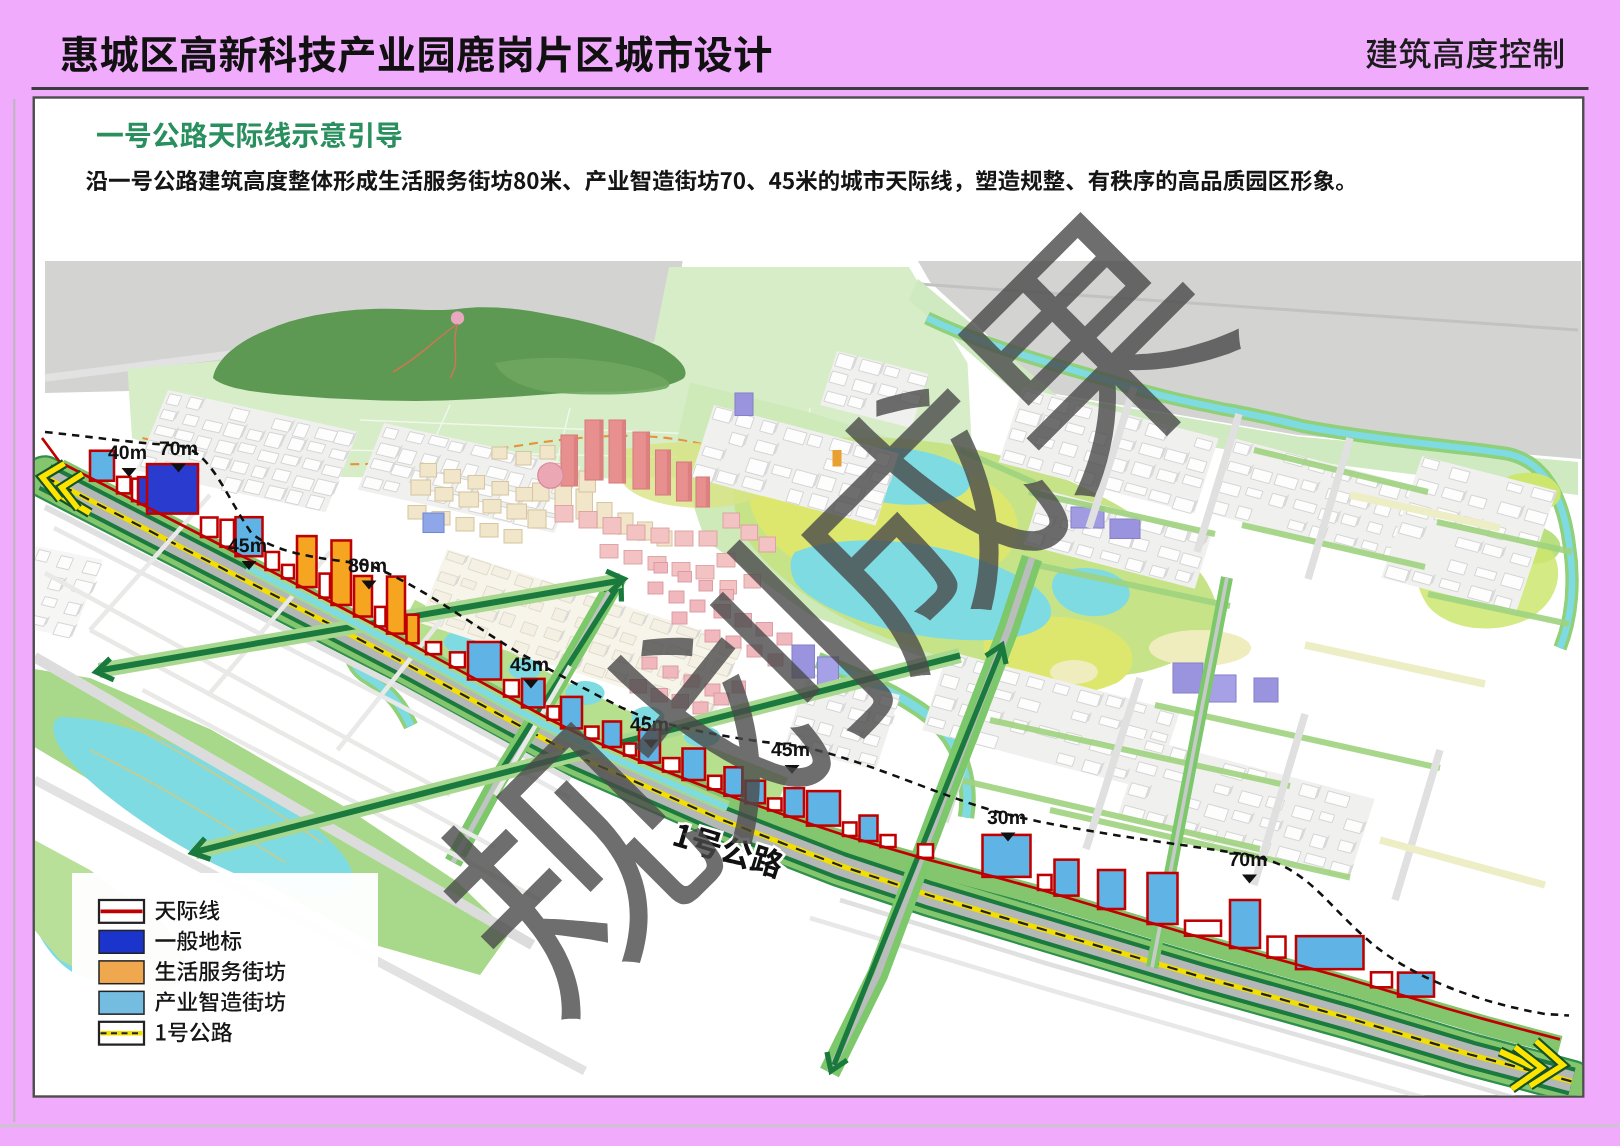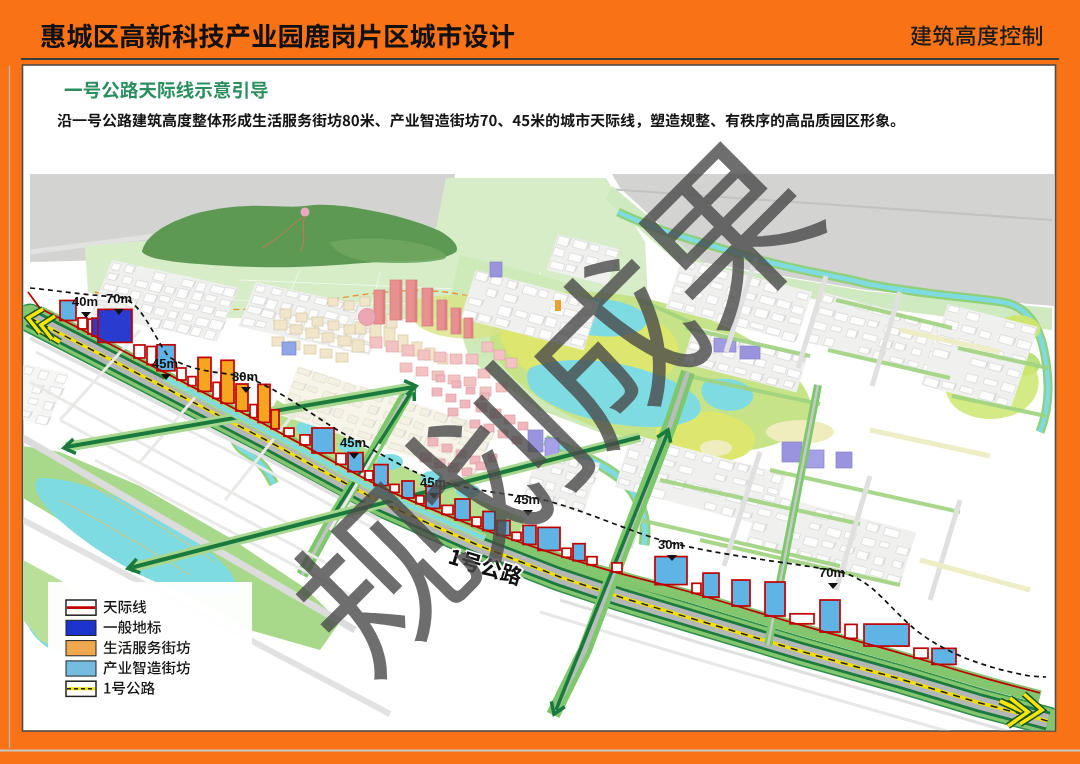--- a/index.html
+++ b/index.html
@@ -1,14 +1,14 @@
 <!DOCTYPE html>
 <html><head><meta charset="utf-8"><title>p</title><style>
 html,body{margin:0;padding:0;background:#ffffff;}
-.page{position:relative;width:1080px;height:764px;background:#f97316;overflow:hidden;font-family:"Liberation Sans", sans-serif;}
+.page{position:relative;width:1080px;height:764px;background:#f0abfc;overflow:hidden;font-family:"Liberation Sans", sans-serif;}
 </style></head><body>
 <div class="page">
 <svg width="1080" height="764" viewBox="0 0 1080 764">
 
 <path d="M46.7 41.6V44.6C46.7 47.2 47.6 47.9 51.3 47.9C52.0 47.9 55.6 47.9 56.4 47.9C59.2 47.9 60.0 47.2 60.4 44.1C59.6 44.0 58.3 43.5 57.7 43.1C57.6 45.1 57.3 45.4 56.1 45.4C55.2 45.4 52.3 45.4 51.6 45.4C50.1 45.4 49.8 45.3 49.8 44.6V41.6ZM59.5 42.4C60.6 44.0 61.7 46.2 62.1 47.6L64.9 46.7C64.6 45.1 63.4 43.1 62.2 41.5ZM43.4 41.3C42.8 43.0 41.9 44.8 40.9 46.1L43.6 47.6C44.7 46.2 45.5 44.2 46.1 42.5ZM50.6 41.5C52.1 42.4 53.8 43.8 54.5 44.7L56.7 42.9C56.0 42.1 54.8 41.2 53.5 40.4L61.1 40.2C61.6 40.6 62.0 41.0 62.3 41.4L64.5 39.7C63.5 38.7 61.7 37.4 59.9 36.4H62.5V28.6H54.5V27.5H64.3V25.0H54.5V23.8H51.2V25.0H41.7V27.5H51.2V28.6H43.2V36.4H51.2V37.9H41.8L41.9 40.5C44.7 40.5 48.2 40.5 52.0 40.4ZM46.2 33.4H51.2V34.6H46.2ZM54.5 33.4H59.4V34.6H54.5ZM46.2 30.4H51.2V31.6H46.2ZM54.5 30.4H59.4V31.6H54.5ZM56.6 37.2 57.7 37.9 54.5 37.9V36.4H57.8Z M88.6 32.8C88.3 34.6 87.7 36.3 87.1 37.8C86.8 35.6 86.6 33.0 86.5 30.2H91.5V27.4H90.1L91.2 26.7C90.7 25.8 89.6 24.5 88.6 23.6L86.5 24.9C87.2 25.6 88.0 26.6 88.5 27.4H86.4C86.4 26.2 86.4 24.9 86.4 23.7H83.5L83.5 27.4H75.6V36.1C75.6 37.7 75.5 39.6 75.2 41.4L74.8 39.4L72.8 40.1V32.9H74.8V30.0H72.8V24.1H69.9V30.0H67.6V32.9H69.9V41.2C68.9 41.5 67.9 41.8 67.1 42.0L68.1 45.2C70.2 44.4 72.6 43.4 75.0 42.4C74.5 43.9 73.9 45.3 72.8 46.5C73.5 46.9 74.7 47.9 75.1 48.4C76.8 46.6 77.6 44.1 78.1 41.6C78.4 42.3 78.7 43.3 78.7 44.1C79.6 44.1 80.4 44.1 81.0 44.0C81.6 43.9 82.0 43.6 82.4 43.1C83.0 42.3 83.1 40.0 83.1 34.1C83.2 33.8 83.2 33.1 83.2 33.1H78.5V30.2H83.6C83.8 34.6 84.2 38.7 84.8 41.8C83.5 43.6 81.9 45.2 79.9 46.3C80.6 46.8 81.7 47.9 82.1 48.4C83.5 47.5 84.7 46.4 85.8 45.1C86.6 46.9 87.6 48.0 88.9 48.0C90.9 48.0 91.7 46.9 92.1 42.9C91.4 42.5 90.5 41.9 89.9 41.2C89.8 43.9 89.6 45.1 89.3 45.1C88.8 45.1 88.3 44.1 87.9 42.4C89.5 39.8 90.7 36.8 91.5 33.3ZM78.5 35.6H80.5C80.5 39.5 80.4 40.9 80.2 41.3C80.0 41.5 79.8 41.6 79.5 41.6C79.2 41.6 78.7 41.6 78.1 41.5C78.4 39.6 78.5 37.7 78.5 36.1Z M117.2 24.9H94.9V47.6H117.9V44.6H98.0V27.9H117.2ZM99.7 31.4C101.5 32.8 103.5 34.5 105.4 36.2C103.3 38.1 101.0 39.8 98.6 41.0C99.3 41.6 100.5 42.8 101.0 43.4C103.3 42.0 105.6 40.3 107.8 38.2C109.9 40.1 111.7 42.0 113.0 43.4L115.4 41.1C114.1 39.6 112.1 37.8 110.0 36.0C111.7 34.1 113.3 32.1 114.6 29.9L111.6 28.7C110.5 30.6 109.1 32.4 107.6 34.1C105.6 32.5 103.6 30.9 101.9 29.5Z M127.3 31.9H137.5V33.4H127.3ZM124.1 29.8V35.5H140.8V29.8ZM130.1 24.3 130.8 26.2H120.6V28.8H143.9V26.2H134.4L133.4 23.5ZM126.4 40.1V47.0H129.3V45.9H136.8C137.2 46.6 137.6 47.5 137.7 48.1C139.6 48.1 141.0 48.1 141.9 47.8C142.9 47.4 143.3 46.8 143.3 45.5V36.5H121.3V48.3H124.4V39.1H140.1V45.4C140.1 45.8 140.0 45.9 139.6 45.9H137.9V40.1ZM129.3 42.2H135.1V43.7H129.3Z M148.6 40.1C148.1 41.5 147.3 43.0 146.3 44.0C146.9 44.4 147.9 45.1 148.3 45.5C149.3 44.3 150.4 42.5 151.0 40.7ZM154.9 41.0C155.6 42.2 156.5 43.9 156.9 44.9L159.0 43.6C158.8 44.5 158.4 45.4 157.9 46.2C158.5 46.5 159.8 47.5 160.3 48.0C162.6 44.7 162.9 39.3 162.9 35.5V35.3H165.5V48.2H168.5V35.3H171.0V32.4H162.9V28.3C165.5 27.8 168.2 27.1 170.4 26.3L167.9 24.0C166.0 24.9 162.8 25.7 160.0 26.2V35.5C160.0 38.0 159.9 41.0 159.0 43.6C158.6 42.6 157.7 41.0 156.9 39.9ZM150.9 28.9H154.8C154.5 29.9 154.1 31.2 153.7 32.2H150.6L151.8 31.9C151.7 31.0 151.4 29.8 150.9 28.9ZM150.7 24.3C151.0 24.9 151.3 25.6 151.5 26.4H147.0V28.9H150.6L148.4 29.4C148.7 30.3 149.0 31.4 149.2 32.2H146.6V34.8H151.6V36.8H146.8V39.4H151.6V45.0C151.6 45.3 151.5 45.3 151.2 45.3C150.9 45.3 150.1 45.3 149.3 45.3C149.7 46.1 150.1 47.2 150.2 47.9C151.6 47.9 152.6 47.9 153.4 47.4C154.2 47.0 154.4 46.3 154.4 45.1V39.4H158.8V36.8H154.4V34.8H159.2V32.2H156.5C156.8 31.4 157.3 30.3 157.7 29.3L155.4 28.9H158.8V26.4H154.6C154.4 25.5 153.9 24.4 153.5 23.6Z M184.6 27.1C186.0 28.2 187.8 29.9 188.5 31.1L190.7 29.1C189.9 27.9 188.1 26.4 186.6 25.3ZM183.6 34.0C185.2 35.2 187.0 36.9 187.8 38.0L190.0 36.0C189.1 34.9 187.2 33.3 185.7 32.2ZM181.5 24.0C179.3 24.9 176.0 25.7 173.0 26.1C173.4 26.8 173.8 27.9 173.9 28.6C174.8 28.4 175.9 28.3 176.8 28.1V31.1H172.9V34.0H176.4C175.5 36.6 174.0 39.4 172.5 41.1C173.0 41.9 173.7 43.2 174.0 44.1C175.0 42.8 176.0 40.9 176.8 38.9V48.3H179.9V37.7C180.5 38.7 181.1 39.8 181.5 40.6L183.3 38.1C182.8 37.5 180.6 34.9 179.9 34.3V34.0H183.3V31.1H179.9V27.5C181.1 27.2 182.2 26.9 183.3 26.5ZM182.9 40.6 183.4 43.6 191.3 42.2V48.3H194.5V41.7L197.5 41.2L197.0 38.2L194.5 38.6V23.7H191.3V39.2Z M214.1 23.7V27.5H208.5V30.4H214.1V33.5H209.0V36.4H210.3L209.5 36.6C210.5 39.0 211.8 41.1 213.3 42.9C211.4 44.1 209.3 44.9 207.0 45.4C207.6 46.1 208.3 47.5 208.7 48.3C211.2 47.5 213.6 46.5 215.6 45.1C217.4 46.5 219.6 47.6 222.2 48.4C222.6 47.6 223.5 46.3 224.2 45.7C221.8 45.1 219.8 44.2 218.1 43.0C220.3 40.8 222.0 37.9 223.0 34.2L221.0 33.4L220.4 33.5H217.3V30.4H223.2V27.5H217.3V23.7ZM212.6 36.4H219.0C218.2 38.2 217.1 39.7 215.7 41.0C214.4 39.7 213.4 38.1 212.6 36.4ZM202.5 23.7V28.7H199.4V31.6H202.5V36.3C201.2 36.6 200.1 36.9 199.1 37.0L199.9 40.1L202.5 39.4V44.8C202.5 45.2 202.4 45.4 202.0 45.4C201.6 45.4 200.5 45.4 199.5 45.3C199.9 46.2 200.3 47.4 200.4 48.2C202.3 48.2 203.5 48.1 204.4 47.7C205.3 47.2 205.6 46.4 205.6 44.9V38.6L208.4 37.8L208.0 34.9L205.6 35.5V31.6H208.2V28.7H205.6V23.7Z M235.4 24.4C235.8 25.0 236.2 25.7 236.5 26.5H227.5V29.4H233.5L231.2 30.4C231.9 31.4 232.7 32.6 233.1 33.6H227.7V37.3C227.7 39.9 227.5 43.7 225.4 46.4C226.1 46.8 227.6 48.0 228.1 48.7C230.5 45.6 231.0 40.6 231.0 37.3V36.7H249.3V33.6H243.8L245.9 30.6L242.4 29.5C242.0 30.7 241.2 32.4 240.5 33.6H234.4L236.2 32.8C235.8 31.9 235.0 30.5 234.2 29.4H248.8V26.5H240.3C239.9 25.6 239.3 24.5 238.6 23.6Z M252.9 30.1C254.1 33.3 255.5 37.6 256.0 40.1L259.2 39.0C258.5 36.5 257.0 32.4 255.8 29.3ZM273.0 29.3C272.2 32.4 270.6 36.1 269.3 38.6V24.1H266.1V44.0H262.6V24.1H259.3V44.0H252.5V47.1H276.1V44.0H269.3V39.0L271.7 40.3C273.1 37.7 274.7 34.0 275.9 30.7Z M284.7 29.5V32.0H296.7V29.5ZM283.3 33.8V36.4H286.6C286.4 39.1 285.6 40.7 282.7 41.7C283.3 42.2 284.0 43.3 284.3 44.0C288.1 42.6 289.1 40.2 289.4 36.4H291.2V40.2C291.2 42.6 291.7 43.4 293.8 43.4C294.3 43.4 295.2 43.4 295.7 43.4C297.3 43.4 298.0 42.5 298.2 39.5C297.5 39.3 296.4 38.9 295.9 38.5C295.8 40.6 295.7 40.9 295.3 40.9C295.1 40.9 294.5 40.9 294.3 40.9C294.0 40.9 293.9 40.8 293.9 40.2V36.4H297.9V33.8ZM279.5 24.9V48.3H282.6V47.2H298.7V48.3H302.0V24.9ZM282.6 44.3V27.8H298.7V44.3Z M313.0 32.8V35.0H309.9L309.9 33.2V32.8ZM313.0 30.3H309.9V28.4H313.0ZM315.9 32.8H319.1V35.0H315.9ZM315.9 30.3V28.4H319.1V30.3ZM322.1 32.8H325.2V35.0H322.1ZM315.9 24.2C316.1 24.6 316.3 25.1 316.5 25.6H306.9V33.2C306.9 37.1 306.8 42.6 304.6 46.4C305.3 46.7 306.6 47.6 307.1 48.1C308.8 45.2 309.5 41.1 309.8 37.5H328.2V30.3H322.1V28.4H328.9V25.6H320.0C319.7 24.9 319.4 24.1 319.0 23.5ZM310.8 48.4C311.5 48.0 312.5 47.8 318.9 47.0C318.8 46.4 318.8 45.4 318.8 44.6L314.2 45.1V42.4H318.6V39.9H314.2V38.1H311.3V44.2C311.3 45.2 310.4 45.6 309.9 45.8C310.2 46.4 310.7 47.7 310.8 48.4ZM319.7 38.0V44.5C319.7 47.1 320.3 47.9 323.1 47.9C323.7 47.9 325.6 47.9 326.2 47.9C328.3 47.9 329.1 47.0 329.4 43.8C328.6 43.7 327.4 43.2 326.8 42.8C326.7 45.0 326.6 45.3 325.9 45.3C325.5 45.3 323.9 45.3 323.6 45.3C322.8 45.3 322.7 45.2 322.7 44.4V42.8C324.7 42.3 327.0 41.5 328.8 40.6L326.5 38.5C325.6 39.2 324.1 39.8 322.7 40.3V38.0Z M333.0 24.7V30.3H353.9V24.7H350.7V27.6H344.9V23.7H341.8V27.6H336.2V24.7ZM333.0 31.8V48.3H336.2V34.7H351.0V44.9C351.0 45.3 350.9 45.4 350.4 45.5C349.9 45.5 348.0 45.5 346.5 45.4C346.9 46.2 347.4 47.5 347.5 48.3C349.9 48.3 351.5 48.3 352.7 47.9C353.8 47.4 354.2 46.6 354.2 45.0V31.8ZM336.8 37.1C338.3 38.0 340.0 39.1 341.6 40.1C339.9 41.3 338.1 42.4 336.3 43.1C336.9 43.7 337.9 45.0 338.4 45.6C340.3 44.6 342.2 43.4 344.0 41.9C345.6 43.1 347.0 44.3 347.9 45.3L350.1 43.1C349.1 42.1 347.7 41.0 346.2 39.9C347.5 38.7 348.7 37.3 349.6 35.8L346.8 34.7C346.0 36.0 345.0 37.2 343.8 38.3C342.1 37.2 340.4 36.1 338.8 35.3Z M361.0 24.3V33.2C361.0 37.6 360.7 42.4 357.4 45.9C358.2 46.5 359.4 47.7 359.9 48.5C362.1 46.1 363.3 43.2 363.8 40.2H373.8V48.4H377.3V36.9H364.2C364.3 35.7 364.3 34.6 364.3 33.5H380.4V30.3H374.2V23.8H370.8V30.3H364.3V24.3Z M407.6 24.9H385.3V47.6H408.3V44.6H388.4V27.9H407.6ZM390.1 31.4C391.9 32.8 393.9 34.5 395.8 36.2C393.7 38.1 391.4 39.8 389.0 41.0C389.7 41.6 390.9 42.8 391.4 43.4C393.7 42.0 396.0 40.3 398.2 38.2C400.3 40.1 402.1 42.0 403.4 43.4L405.8 41.1C404.5 39.6 402.5 37.8 400.4 36.0C402.1 34.1 403.7 32.1 405.0 29.9L402.0 28.7C400.9 30.6 399.5 32.4 398.0 34.1C396.0 32.5 394.0 30.9 392.3 29.5Z M431.8 32.8C431.5 34.6 430.9 36.3 430.3 37.8C430.0 35.6 429.8 33.0 429.7 30.2H434.7V27.4H433.3L434.4 26.7C433.9 25.8 432.8 24.5 431.8 23.6L429.7 24.9C430.4 25.6 431.2 26.6 431.7 27.4H429.6C429.6 26.2 429.6 24.9 429.6 23.7H426.7L426.7 27.4H418.8V36.1C418.8 37.7 418.7 39.6 418.4 41.4L418.0 39.4L416.0 40.1V32.9H418.0V30.0H416.0V24.1H413.1V30.0H410.8V32.9H413.1V41.2C412.1 41.5 411.1 41.8 410.3 42.0L411.3 45.2C413.4 44.4 415.8 43.4 418.2 42.4C417.7 43.9 417.1 45.3 416.0 46.5C416.7 46.9 417.9 47.9 418.3 48.4C420.0 46.6 420.8 44.1 421.3 41.6C421.6 42.3 421.9 43.3 421.9 44.1C422.8 44.1 423.6 44.1 424.2 44.0C424.8 43.9 425.2 43.6 425.6 43.1C426.2 42.3 426.3 40.0 426.3 34.1C426.4 33.8 426.4 33.1 426.4 33.1H421.7V30.2H426.8C427.0 34.6 427.4 38.7 428.0 41.8C426.7 43.6 425.1 45.2 423.1 46.3C423.8 46.8 424.9 47.9 425.3 48.4C426.7 47.5 427.9 46.4 429.0 45.1C429.8 46.9 430.8 48.0 432.1 48.0C434.1 48.0 434.9 46.9 435.3 42.9C434.6 42.5 433.7 41.9 433.1 41.2C433.0 43.9 432.8 45.1 432.5 45.1C432.0 45.1 431.5 44.1 431.1 42.4C432.7 39.8 433.9 36.8 434.7 33.3ZM421.7 35.6H423.7C423.7 39.5 423.6 40.9 423.4 41.3C423.2 41.5 423.0 41.6 422.7 41.6C422.4 41.6 421.9 41.6 421.3 41.5C421.6 39.6 421.7 37.7 421.7 36.1Z M446.3 24.4C446.8 25.3 447.3 26.4 447.7 27.3H437.1V30.4H447.4V33.3H439.4V45.6H442.5V36.4H447.4V48.2H450.6V36.4H455.9V42.1C455.9 42.5 455.7 42.6 455.3 42.6C454.9 42.6 453.3 42.6 452.0 42.5C452.5 43.4 453.0 44.7 453.1 45.6C455.1 45.6 456.6 45.6 457.7 45.1C458.8 44.6 459.2 43.7 459.2 42.2V33.3H450.6V30.4H461.2V27.3H451.4C451.0 26.2 450.1 24.6 449.5 23.4Z M465.0 26.0C466.5 27.2 468.3 29.0 469.1 30.2L471.3 28.1C470.4 26.9 468.5 25.2 467.0 24.1ZM463.3 31.8V34.8H466.5V42.8C466.5 44.0 465.7 44.9 465.2 45.3C465.7 45.9 466.5 47.2 466.7 48.0C467.2 47.4 468.1 46.6 472.9 42.5C472.5 41.9 472.0 40.7 471.7 39.9L469.5 41.8V31.8ZM474.7 24.6V27.4C474.7 29.2 474.3 31.1 471.0 32.5C471.6 33.0 472.7 34.2 473.0 34.8C476.8 33.1 477.6 30.1 477.6 27.5H481.1V30.3C481.1 32.9 481.7 34.0 484.3 34.0C484.6 34.0 485.5 34.0 486.0 34.0C486.5 34.0 487.2 34.0 487.6 33.8C487.4 33.1 487.4 32.0 487.3 31.2C487.0 31.3 486.3 31.4 485.9 31.4C485.6 31.4 484.8 31.4 484.6 31.4C484.2 31.4 484.1 31.1 484.1 30.3V24.6ZM482.4 38.0C481.6 39.5 480.6 40.8 479.3 41.8C478.0 40.8 476.9 39.5 476.1 38.0ZM472.4 35.1V38.0H474.3L473.2 38.4C474.2 40.4 475.4 42.1 476.8 43.5C475.0 44.5 472.9 45.2 470.6 45.6C471.1 46.2 471.8 47.5 472.0 48.3C474.7 47.7 477.1 46.8 479.2 45.5C481.2 46.8 483.4 47.8 486.0 48.4C486.4 47.5 487.3 46.3 487.9 45.6C485.6 45.2 483.6 44.5 481.8 43.5C483.9 41.6 485.4 39.1 486.4 35.8L484.5 35.0L483.9 35.1Z M491.8 26.0C493.3 27.3 495.2 29.0 496.1 30.2L498.3 27.9C497.3 26.8 495.3 25.1 493.8 24.0ZM489.8 31.8V34.9H493.6V42.9C493.6 44.0 492.8 44.9 492.2 45.3C492.7 46.0 493.5 47.4 493.7 48.2C494.2 47.6 495.2 46.8 500.5 43.0C500.2 42.3 499.7 41.0 499.5 40.1L496.8 42.0V31.8ZM504.7 23.9V32.0H498.4V35.3H504.7V48.4H508.1V35.3H514.1V32.0H508.1V23.9Z" fill="#111111"></path>
 
 <path d="M918.6 27.2V28.8H922.6V30.2H917.3V31.8H922.6V33.2H918.5V34.8H922.6V36.3H918.3V37.8H922.6V39.2H917.4V40.9H922.6V42.7H924.5V40.9H930.6V39.2H924.5V37.8H929.8V36.3H924.5V34.8H929.4V31.8H930.8V30.2H929.4V27.2H924.5V25.4H922.6V27.2ZM924.5 31.8H927.6V33.2H924.5ZM924.5 30.2V28.8H927.6V30.2ZM912.1 35.7C912.1 35.4 912.7 35.1 913.1 34.8H915.4C915.2 36.6 914.8 38.1 914.3 39.4C913.8 38.6 913.4 37.6 913.0 36.4L911.5 37.0C912.0 38.7 912.7 40.1 913.5 41.3C912.8 42.6 911.8 43.7 910.7 44.5C911.1 44.7 911.9 45.5 912.2 45.8C913.2 45.1 914.1 44.1 914.8 42.8C917.1 44.9 920.3 45.4 924.2 45.4H930.5C930.6 44.8 930.9 43.9 931.3 43.5C929.9 43.5 925.3 43.5 924.2 43.5C920.7 43.5 917.8 43.0 915.7 41.1C916.6 39.0 917.2 36.4 917.5 33.2L916.3 33.0L916.0 33.0H914.6C915.6 31.4 916.7 29.3 917.6 27.3L916.3 26.4L915.6 26.7H911.3V28.6H914.9C914.0 30.4 913.1 32.1 912.7 32.6C912.2 33.4 911.7 33.9 911.3 34.0C911.5 34.5 911.9 35.3 912.1 35.7Z M933.1 41.0 933.6 42.9C935.8 42.4 938.7 41.8 941.5 41.1L941.3 39.3L938.5 39.9V34.9H941.4V33.0H933.7V34.9H936.5V40.3ZM942.3 32.8V37.7C942.3 40.0 941.9 42.5 938.6 44.3C939.0 44.6 939.8 45.4 940.0 45.8C943.6 43.8 944.3 40.6 944.3 37.9C945.4 39.1 946.6 40.6 947.2 41.6L948.6 40.6V42.7C948.6 44.2 948.8 44.6 949.2 45.0C949.5 45.3 950.0 45.5 950.5 45.5C950.8 45.5 951.4 45.5 951.7 45.5C952.1 45.5 952.5 45.4 952.8 45.2C953.2 45.1 953.4 44.8 953.5 44.5C953.7 44.1 953.8 43.3 953.8 42.5C953.3 42.3 952.6 42.0 952.2 41.7C952.2 42.4 952.2 42.9 952.1 43.2C952.1 43.5 952.0 43.5 951.9 43.6C951.9 43.6 951.7 43.7 951.5 43.7C951.4 43.7 951.2 43.7 951.1 43.7C950.9 43.7 950.8 43.6 950.7 43.6C950.7 43.5 950.6 43.2 950.6 42.7V32.8ZM944.3 34.6H948.6V40.1C948.0 39.1 946.7 37.7 945.7 36.7L944.3 37.6ZM936.6 25.3C935.9 27.7 934.5 30.1 932.9 31.6C933.4 31.8 934.3 32.4 934.7 32.7C935.5 31.8 936.3 30.7 937.0 29.4H938.0C938.5 30.4 939.0 31.7 939.2 32.5L941.0 31.8C940.8 31.1 940.4 30.2 940.0 29.4H943.2V27.7H937.9C938.2 27.0 938.4 26.4 938.6 25.8ZM945.3 25.4C944.8 27.7 943.7 29.9 942.3 31.4C942.8 31.7 943.6 32.2 944.0 32.6C944.7 31.7 945.4 30.6 946.0 29.4H947.3C948.0 30.4 948.7 31.7 949.0 32.5L950.9 31.7C950.6 31.1 950.1 30.2 949.5 29.4H953.1V27.7H946.8C947.0 27.1 947.2 26.4 947.3 25.8Z M961.1 31.9H970.2V33.6H961.1ZM959.0 30.5V35.0H972.4V30.5ZM964.1 25.8 964.7 27.6H955.9V29.4H975.3V27.6H967.0C966.8 26.9 966.5 26.0 966.1 25.3ZM956.6 36.1V45.8H958.6V37.8H972.6V43.8C972.6 44.1 972.4 44.2 972.2 44.2C971.9 44.2 970.8 44.2 969.9 44.1C970.1 44.6 970.4 45.2 970.5 45.7C972.0 45.7 973.0 45.7 973.7 45.4C974.4 45.2 974.6 44.8 974.6 43.8V36.1ZM960.7 38.9V44.6H962.7V43.6H970.2V38.9ZM962.7 40.4H968.3V42.1H962.7Z M985.4 30.0V31.7H982.1V33.4H985.4V36.9H994.2V33.4H997.6V31.7H994.2V30.0H992.1V31.7H987.4V30.0ZM992.1 33.4V35.3H987.4V33.4ZM993.2 39.8C992.3 40.7 991.1 41.5 989.7 42.1C988.3 41.5 987.1 40.7 986.3 39.8ZM982.3 38.1V39.8H985.0L984.2 40.1C985.0 41.2 986.1 42.2 987.3 42.9C985.5 43.5 983.4 43.8 981.3 44.0C981.6 44.4 982.0 45.2 982.1 45.7C984.8 45.4 987.3 44.9 989.6 44.1C991.7 44.9 994.2 45.5 996.9 45.8C997.2 45.3 997.7 44.5 998.2 44.0C995.9 43.8 993.8 43.5 992.0 42.9C993.8 41.9 995.3 40.5 996.3 38.7L995.0 38.0L994.6 38.1ZM987.2 25.8C987.5 26.3 987.7 26.9 987.9 27.5H979.5V33.4C979.5 36.8 979.4 41.6 977.6 44.9C978.1 45.1 979.1 45.5 979.5 45.8C981.3 42.3 981.6 37.0 981.6 33.4V29.4H997.8V27.5H990.3C990.0 26.8 989.7 26.0 989.3 25.3Z M1014.3 32.1C1015.7 33.3 1017.6 35.0 1018.5 36.0L1019.8 34.6C1018.8 33.7 1016.9 32.1 1015.5 30.9ZM1011.3 31.0C1010.3 32.3 1008.7 33.7 1007.2 34.6C1007.6 35.0 1008.2 35.8 1008.5 36.2C1010.1 35.1 1011.9 33.3 1013.1 31.6ZM1002.6 25.4V29.5H1000.1V31.5H1002.6V36.5C1001.6 36.8 1000.6 37.1 999.8 37.3L1000.3 39.3L1002.6 38.5V43.3C1002.6 43.6 1002.5 43.7 1002.2 43.7C1001.9 43.7 1001.1 43.7 1000.3 43.7C1000.5 44.2 1000.8 45.1 1000.8 45.6C1002.2 45.6 1003.1 45.5 1003.7 45.2C1004.3 44.9 1004.5 44.4 1004.5 43.3V37.8L1006.8 37.0L1006.5 35.1L1004.5 35.8V31.5H1006.6V29.5H1004.5V25.4ZM1006.4 43.3V45.1H1020.5V43.3H1014.6V38.3H1018.9V36.4H1008.2V38.3H1012.5V43.3ZM1011.9 25.9C1012.2 26.5 1012.5 27.3 1012.8 28.0H1007.2V31.9H1009.1V29.8H1018.2V31.8H1020.2V28.0H1015.0C1014.8 27.3 1014.3 26.2 1013.9 25.4Z M1036.1 27.4V39.7H1038.0V27.4ZM1040.0 25.7V43.2C1040.0 43.6 1039.9 43.7 1039.5 43.7C1039.1 43.7 1037.9 43.7 1036.7 43.6C1037.0 44.3 1037.3 45.2 1037.4 45.8C1039.0 45.8 1040.3 45.7 1041.0 45.4C1041.7 45.0 1042.0 44.4 1042.0 43.2V25.7ZM1024.4 25.9C1023.9 28.0 1023.2 30.2 1022.2 31.7C1022.7 31.9 1023.5 32.2 1023.9 32.4H1022.4V34.3H1027.6V36.3H1023.3V44.1H1025.2V38.1H1027.6V45.8H1029.6V38.1H1032.2V42.1C1032.2 42.3 1032.1 42.4 1031.9 42.4C1031.7 42.4 1031.0 42.4 1030.2 42.4C1030.5 42.9 1030.7 43.6 1030.8 44.2C1031.9 44.2 1032.8 44.1 1033.4 43.8C1033.9 43.5 1034.1 43.0 1034.1 42.1V36.3H1029.6V34.3H1034.7V32.4H1029.6V30.4H1033.9V28.5H1029.6V25.5H1027.6V28.5H1025.7C1025.9 27.8 1026.1 27.0 1026.3 26.3ZM1027.6 32.4H1024.1C1024.4 31.8 1024.7 31.2 1025.0 30.4H1027.6Z" fill="#1c1c1c"></path>
 
 <line x1="21" y1="59" x2="1059" y2="59" stroke="#3c3c3c" stroke-width="2"></line>
 

